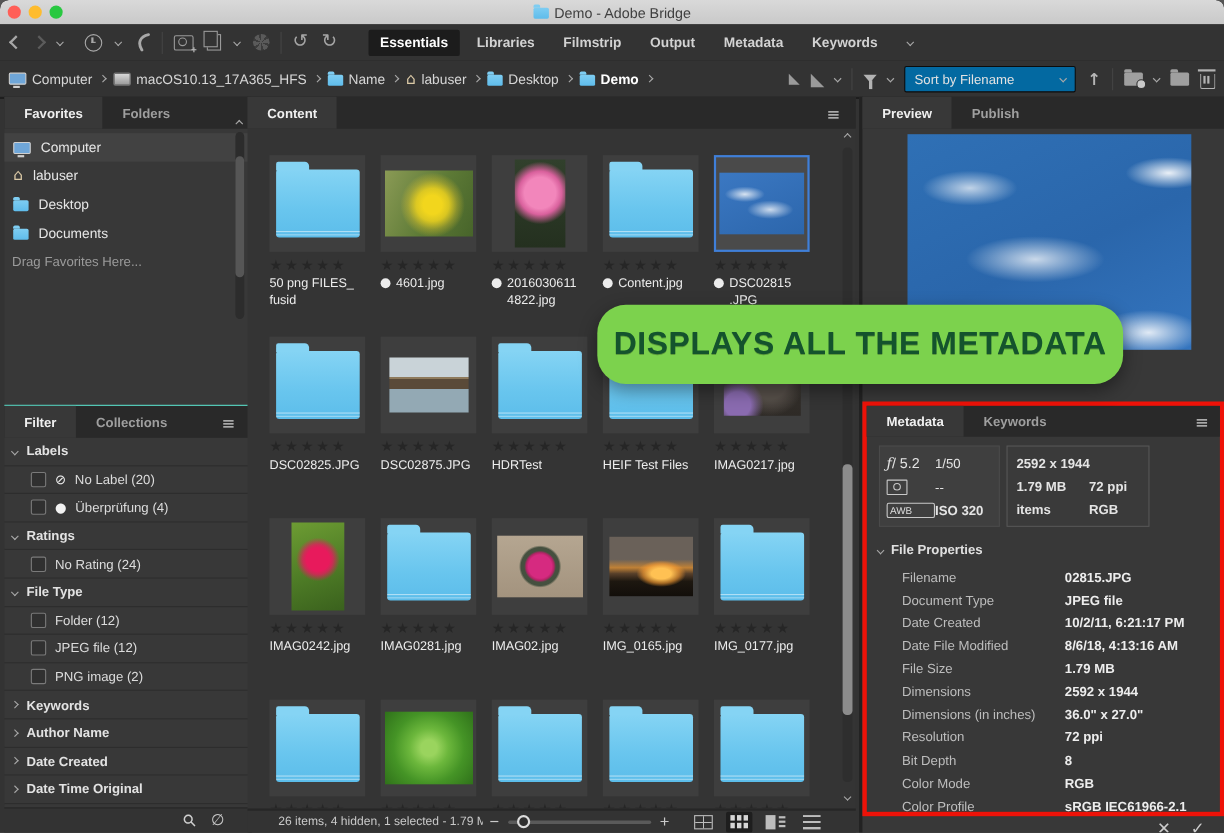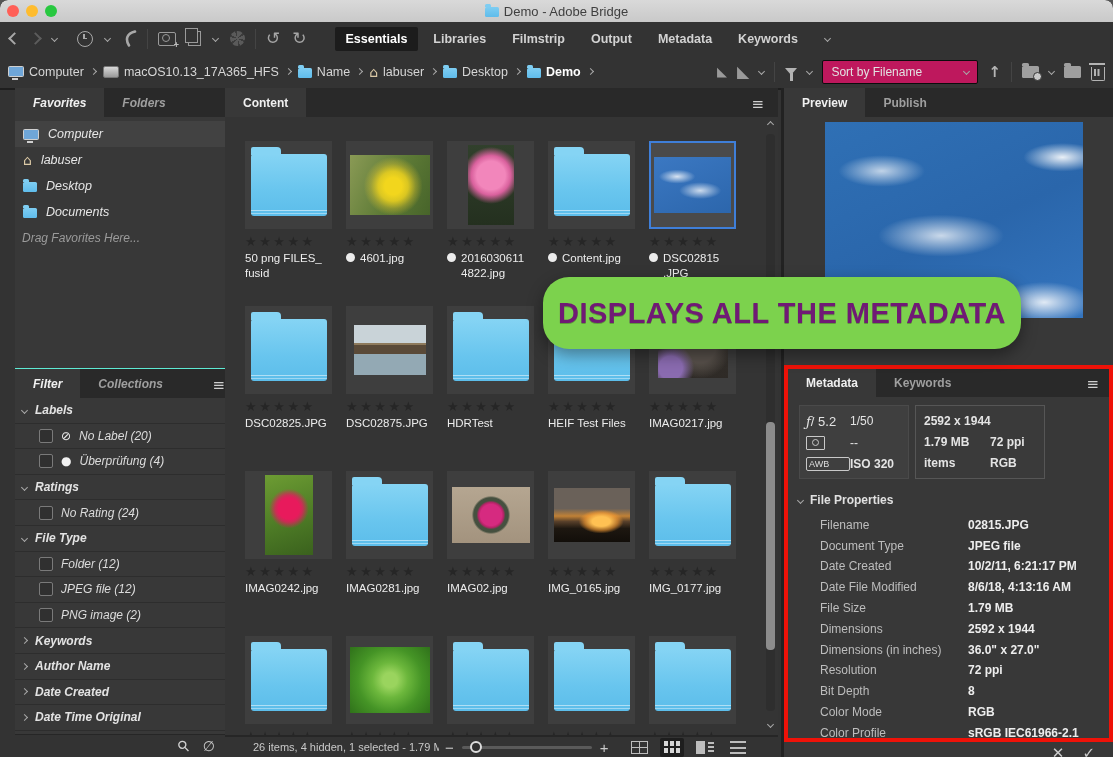--- a/index.html
+++ b/index.html
@@ -56,36 +56,36 @@
   .mini-folder::before{content:'';position:absolute;left:0;top:-3px;width:6px;height:3px;
     background:#7ecdf2;border-radius:1.5px 1.5px 0 0;}
   .ic-monitor{position:relative;display:inline-block;width:14px;height:9px;border:1.5px solid #cfcfcf;border-radius:1.5px;background:#6fa6d8;}
   .ic-monitor::after{content:'';position:absolute;left:3px;bottom:-4px;width:6px;height:2px;background:#cfcfcf;}
   .ic-drive{display:inline-block;width:14px;height:10px;background:linear-gradient(#d8d8d8,#9a9a9a);border-radius:2px;border:1px solid #777;}
   .ic-home{font-family:"DejaVu Sans",sans-serif;font-size:14px;color:#dbc9a6;line-height:1;}
   #path-right{position:absolute;right:0;top:55px;height:33px;display:flex;align-items:center;gap:10px;padding-right:8px;}
   .qual{font-family:"DejaVu Sans",sans-serif;color:#9a9a9a;line-height:1;}
   .funnel{position:relative;width:0;height:0;border-left:6px solid transparent;border-right:6px solid transparent;border-top:7px solid #b3b3b3;}
   .funnel::after{content:'';position:absolute;left:-1.5px;top:-2px;width:3px;height:8px;background:#b3b3b3;}
-  #sortbox{width:138px;height:22px;background:#be185d;border:1px solid #0c0c0c;border-radius:2px;
+  #sortbox{width:138px;height:22px;background:#0369a1;border:1px solid #0c0c0c;border-radius:2px;
     display:flex;align-items:center;justify-content:space-between;padding:0 8px;font-size:12px;color:#e2e2e2;}
   .uparrow{color:#b5b5b5;font-size:15px;font-weight:bold;}
   .gray-folder{position:relative;width:17px;height:12px;background:#9f9f9f;border-radius:1.5px;}
   .gray-folder::before{content:'';position:absolute;left:0;top:-3px;width:7px;height:3px;background:#9f9f9f;border-radius:1.5px 1.5px 0 0;}
   .gray-folder.clock::after{content:'';position:absolute;right:-3px;bottom:-3px;width:7px;height:7px;border:1.5px solid #333;border-radius:50%;background:#c9c9c9;}
   .trash{position:relative;width:12px;height:13px;border:1.5px solid #b3b3b3;border-top:none;border-radius:0 0 2px 2px;margin-top:4px;}
   .trash::before{content:'';position:absolute;left:-3.5px;top:-4px;width:16px;height:2px;background:#b3b3b3;}
   .trash::after{content:'';position:absolute;left:2px;top:2px;width:1.5px;height:7px;background:#b3b3b3;box-shadow:3.5px 0 0 #b3b3b3;}
   
   .ptabs{display:flex;align-items:stretch;height:29px;background:#292929;}
   .ptab{display:flex;align-items:center;padding:0 18px;font-size:12px;font-weight:bold;color:#9f9f9f;}
   .ptab.active{background:#383838;color:#f0f0f0;}
   .hamb{position:absolute;font-size:15px;color:#cfcfcf;}
   
-  #sidebar{position:absolute;left:15px;top:88px;width:222px;bottom:0;background:#383838;border-right:3px solid #222;font-style:italic;}
+  #sidebar{position:absolute;left:4px;top:88px;width:222px;bottom:0;background:#383838;border-right:3px solid #222;}
   #fav-list{padding-top:4px;}
   .favrow{display:flex;align-items:center;gap:9px;height:26px;padding-left:8px;font-size:12.5px;color:#e6e6e6;}
   .favrow.first{background:#424242;}
   #fav-hint{padding:6px 0 0 7px;font-size:12px;color:#9b9b9b;}
   #filterpanel{position:absolute;left:0;top:280px;width:100%;border-top:1px solid #5eead4;}
   #filter-list{position:relative;}
   .frow{display:flex;align-items:center;height:24.6px;border-bottom:1px solid #2d2d2d;font-size:12px;color:#dcdcdc;}
   .fsec{padding-left:7px;gap:8px;font-weight:bold;color:#e3e3e3;}
   .fitem{padding-left:24px;gap:8px;}
   .fcheck{width:12px;height:12px;border:1px solid #7a7a7a;border-radius:2px;background:#303030;}
@@ -188,21 +188,21 @@
      font-size:12px;font-weight:bold;color:#e0e0e0;}
   #md-rows{position:absolute;left:0;top:142px;width:100%;}
   .mrow{display:flex;height:20.8px;align-items:flex-end;font-size:12px;}
   .mlabel{width:148px;padding-left:32px;color:#bdbdbd;}
   .mvalue{color:#ededed;font-weight:bold;}
   #md-footer{position:absolute;right:14px;bottom:-24px;display:flex;gap:18px;font-size:15px;color:#cdcdcd;}
   
   #callout{position:absolute;left:543px;top:277px;width:478px;height:72px;background:#7cd24d;
      border-radius:26px;display:flex;align-items:center;justify-content:center;
      box-shadow:0 6px 16px rgba(0,0,0,.4);z-index:50;}
-  #callout-text{font-size:29px;font-weight:800;color:#701a75;letter-spacing:.5px;
+  #callout-text{font-size:29px;font-weight:800;color:#14532d;letter-spacing:.5px;
      text-shadow:0 1px 0 rgba(0,0,0,.25);}
 </style>
 </head>
 <body>
 
 <div id="app">
 
   <div id="titlebar">
     <span class="tl" id="tl-close"></span>
     <span class="tl" id="tl-min"></span>

